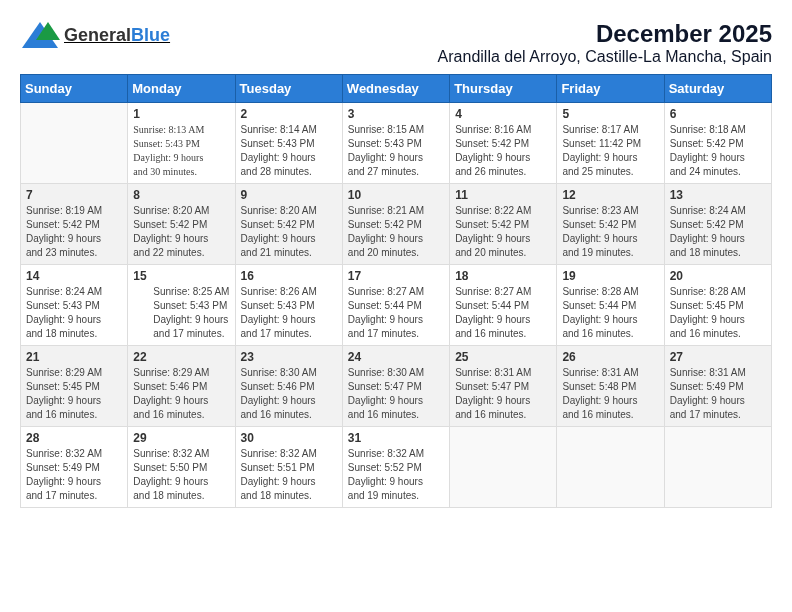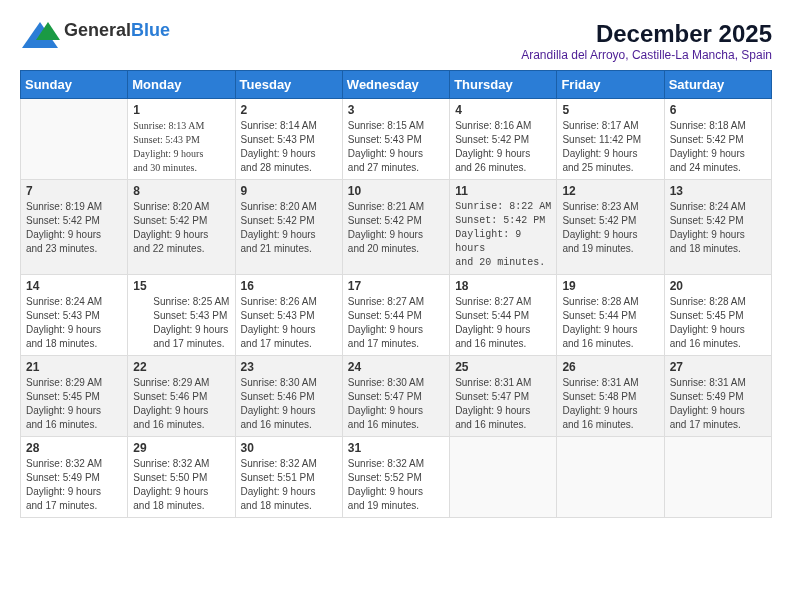--- a/index.html
+++ b/index.html
@@ -16,34 +16,35 @@
       justify-content: space-between;
       margin-bottom: 4px;
     }
     .logo {
       display: flex;
       flex-direction: column;
       align-items: flex-start;
     }
     .logo-row {
       display: flex;
-      align-items: flex-start;
+      align-items: center;
       gap: 4px;
+      text-decoration: underline;
     }
     .title-block {
       text-align: right;
     }
     .month-title {
       font-size: 24px;
       font-weight: bold;
       color: #0f172a;
     }
     .location-title {
-      font-size: 12px;
-      color: #4c1d95;
+      font-size: 16px;
+      color: #0f172a;
     }
     .calendar {
       width: 100%;
       border-collapse: collapse;
       margin-top: 8px;
     }
     .calendar th {
       background: #2b7dd6;
       color: #ffffff;
       font-size: 13px;
@@ -183,21 +184,21 @@
         </td>
         <td>
           <span class="day-num">10</span>
           <div class="day-info" style="white-space: pre-line;">Sunrise: 8:21 AM
 Sunset: 5:42 PM
 Daylight: 9 hours
 and 20 minutes.</div>
         </td>
         <td>
           <span class="day-num">11</span>
-          <div class="day-info" style="white-space: pre-line; font-family: Liberation Mono, monospace;">Sunrise: 8:22 AM
+          <div class="day-info" style="white-space: pre-line;">Sunrise: 8:22 AM
 Sunset: 5:42 PM
 Daylight: 9 hours
 and 20 minutes.</div>
         </td>
         <td>
           <span class="day-num">12</span>
           <div class="day-info" style="white-space: pre-line;">Sunrise: 8:23 AM
 Sunset: 5:42 PM
 Daylight: 9 hours
 and 19 minutes.</div>

